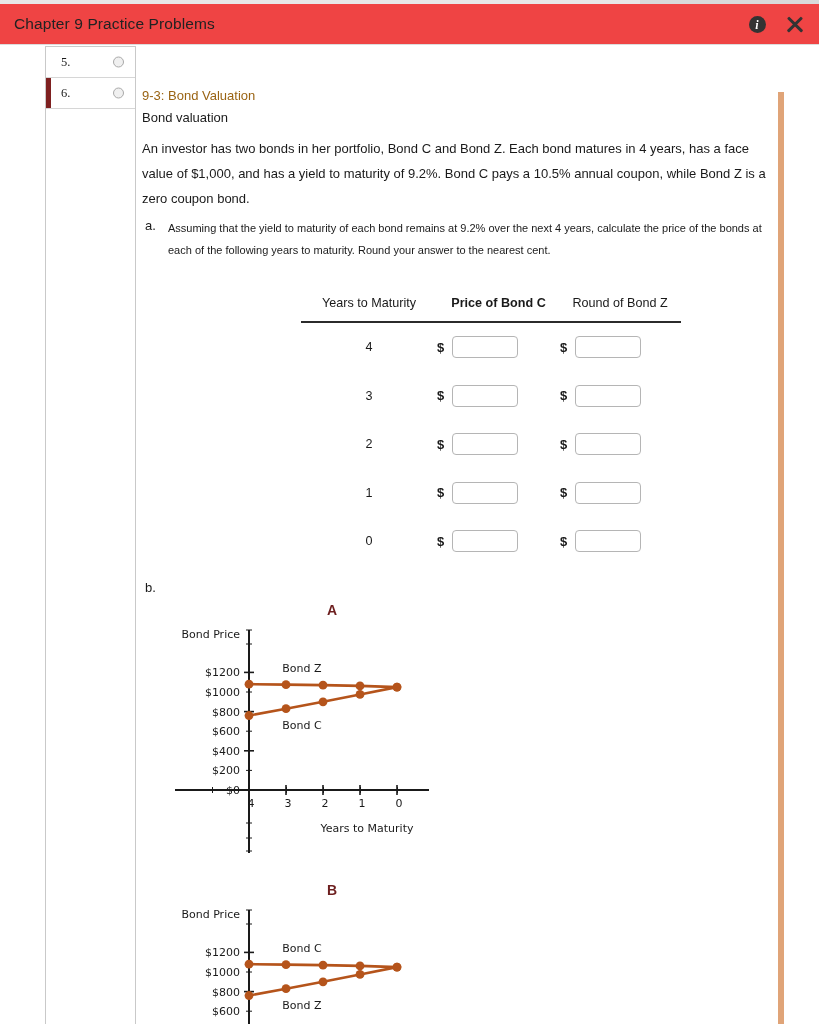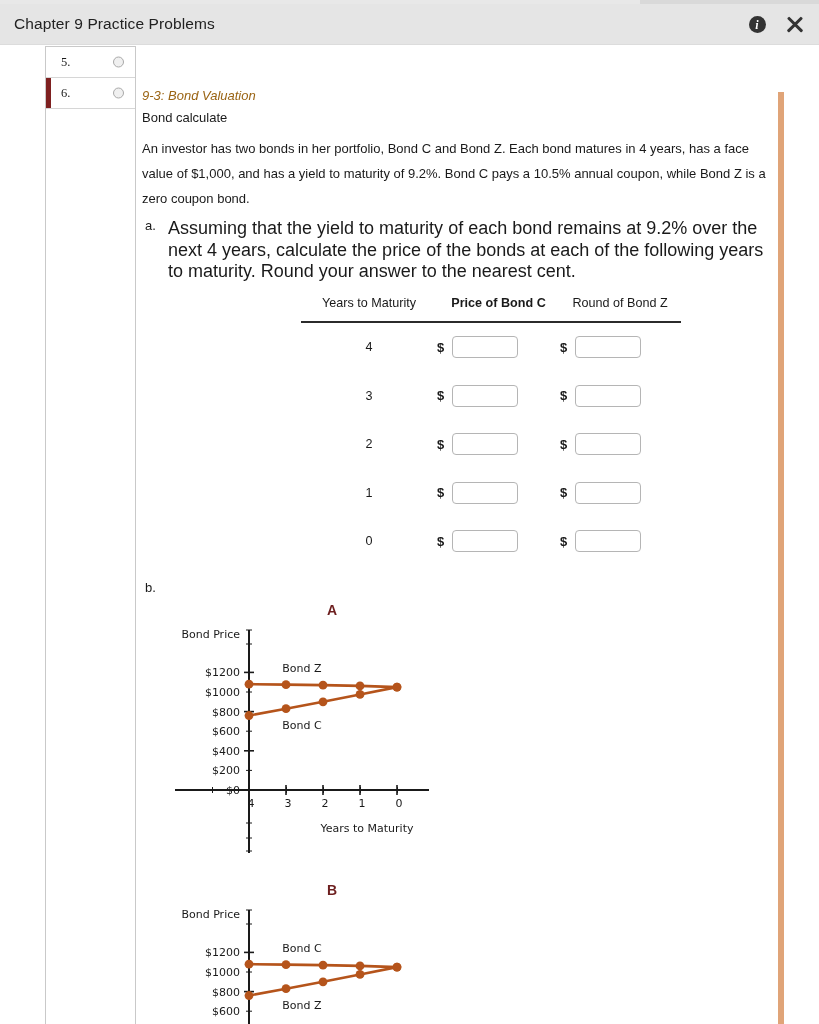--- a/index.html
+++ b/index.html
@@ -17,21 +17,21 @@
     background: #d9d9d9;
   }
   #top-strip-inner {
     position: absolute; left: 0; top: 0; width: 640px; height: 4px;
     background: #e8e8e8;
   }
 
   
   #header {
     position: absolute; left: 0; top: 4px; width: 819px; height: 41px;
-    background: #e5e5e5;
+    background: #ef4444;
     border-bottom: 1px solid #dcdcdc;
   }
   #header-title {
     position: absolute; left: 14px; top: 11px;
     font-size: 15.5px; color: #222222;
     letter-spacing: .1px;
     white-space: nowrap;
   }
   .hdr-btn {
     position: absolute; top: 0; height: 41px; width: 40px;
@@ -99,42 +99,41 @@
 
   
   #content {
     position: absolute; left: 137px; top: 0; width: 641px; height: 978px;
     padding: 0;
   }
   #q-code {
     position: absolute; left: 5px; top: 42px;
     font-size: 13px; color: #9a6414;
     white-space: nowrap;
-    font-style: italic;
   }
   #q-subtitle {
     position: absolute; left: 5px; top: 64px;
     font-size: 13px; color: #1a1a1a;
     white-space: nowrap;
   }
   #q-stem {
     position: absolute; left: 5px; top: 90px; width: 636px;
     font-size: 13px; color: #1a1a1a; line-height: 25px;
   }
 
   
   #part-a {
     position: absolute; left: 5px; top: 172px; width: 630px;
   }
   .part-row { position: relative; padding-left: 26px; }
   .part-letter {
     position: absolute; left: 3px; top: 0;
     font-size: 13px; color: #1a1a1a;
   }
-  .part-text { font-size: 18px; color: #1a1a1a; line-height: 21.5px; }
+  .part-text { font-size: 11px; color: #1a1a1a; line-height: 21.5px; }
 
   
   #ans-table {
     position: absolute; left: 164px; top: 250px; width: 380px;
   }
   #ans-head {
     display: flex;
     border-bottom: 2px solid #2b2b2b;
     padding-bottom: 11px;
   }
@@ -254,21 +253,21 @@
     <div class="nav-item selected">
       <span class="accent"></span>
       <span class="nav-num">6.</span>
       <span class="nav-status"></span>
     </div>
   </div>
 
   <div id="content">
 
     <div id="q-code">9-3: Bond Valuation</div>
-    <div id="q-subtitle">Bond calculate</div>
+    <div id="q-subtitle">Bond valuation</div>
     <div id="q-stem">An investor has two bonds in her portfolio, Bond C and Bond Z. Each bond matures in 4 years, has a face value of $1,000, and has a yield to maturity of 9.2%. Bond C pays a 10.5% annual coupon, while Bond Z is a zero coupon bond.</div>
 
     <div id="part-a" class="part-row">
       <span class="part-letter">a.</span>
       <span class="part-text">Assuming that the yield to maturity of each bond remains at 9.2% over the next 4 years, calculate the price of the bonds at each of the following years to maturity. Round your answer to the nearest cent.</span>
     </div>
 
     <div id="ans-table">
       <div id="ans-head">
         <div class="col-years">Years to Maturity</div>

